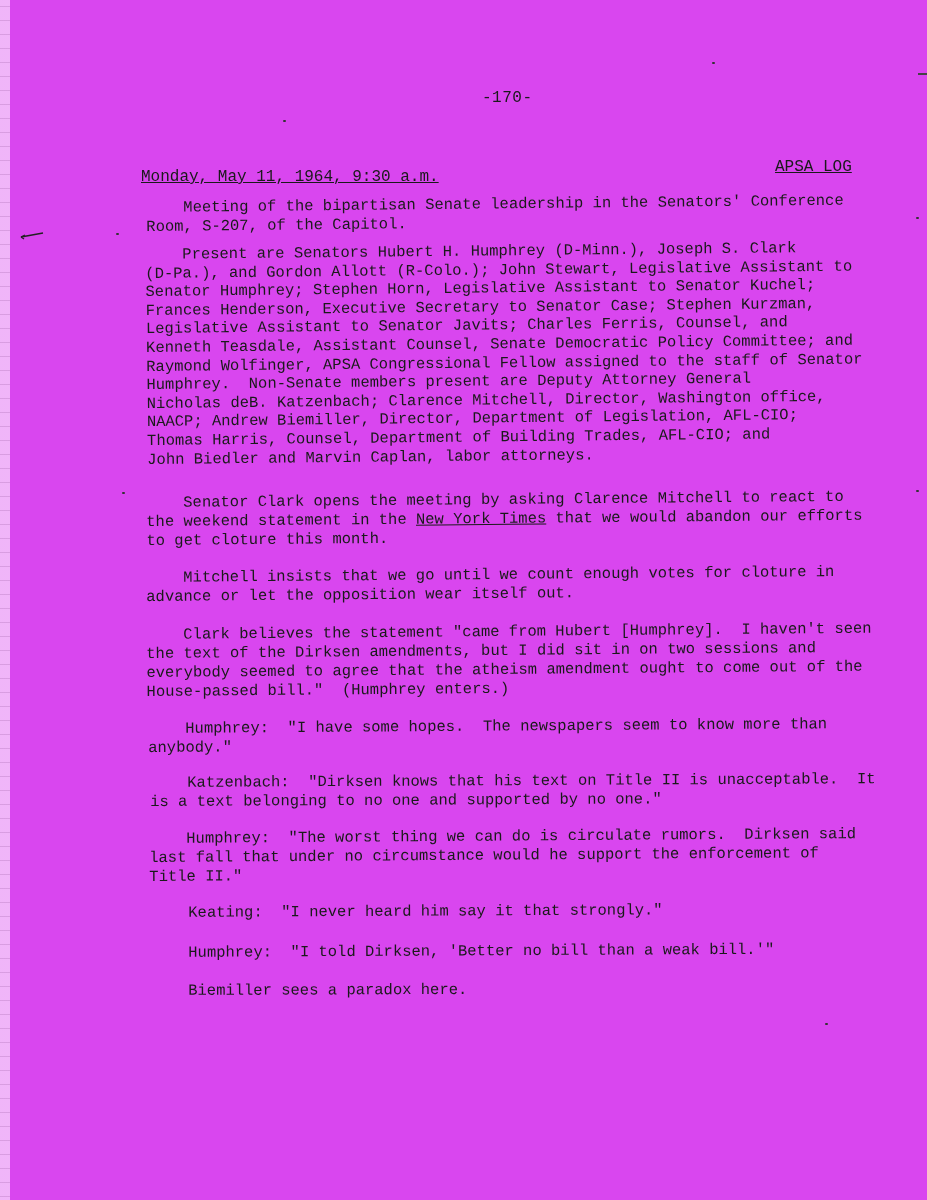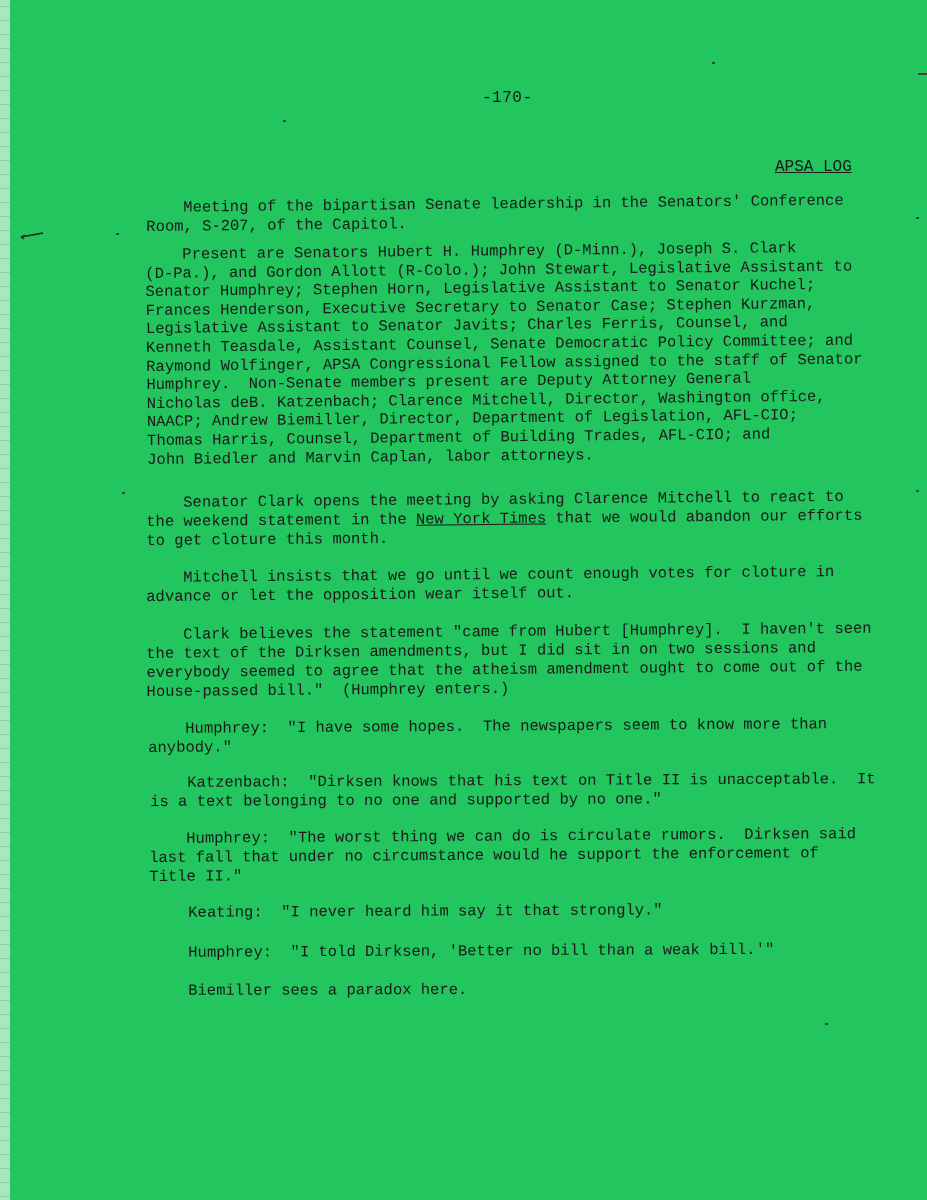--- a/index.html
+++ b/index.html
@@ -1,18 +1,18 @@
 <!DOCTYPE html>
 <html><head>
 <meta charset="utf-8">
 <style>
   html, body { margin: 0; padding: 0; background: #ffffff; }
   body { width: 927px; height: 1200px; position: relative; overflow: hidden;
          font-family: "Liberation Mono", "DejaVu Sans Mono", monospace; color: #1a1a1a; }
-  .page { position: absolute; left: 0; top: 0; width: 927px; height: 1200px; background: #22c55e; }
+  .page { position: absolute; left: 0; top: 0; width: 927px; height: 1200px; background: #d946ef; }
   .left-edge { position: absolute; left: 0; top: 0; width: 10px; height: 1200px;
                background: repeating-linear-gradient(to bottom, #fff 0 6px, #d8d8d8 6px 7px, #fff 7px 14px); opacity: .6; }
   .page-number { position: absolute; left: 482px; top: 89px; font-size: 16px; letter-spacing: .5px; }
   .date-line { position: absolute; left: 141px; top: 168px; font-size: 16px; text-decoration: underline; }
   .log-title { position: absolute; left: 775px; top: 158px; font-size: 16px; text-decoration: underline; }
   .para { position: absolute; font-size: 15.5px; line-height: 19px; white-space: pre; transform-origin: left top; }
   .u { text-decoration: underline; }
   .arrow-mark { position: absolute; left: 18px; top: 232px; width: 26px; height: 8px; }
   .speck { position: absolute; width: 3px; height: 2px; background: #333; border-radius: 1px; }
   .dash-right { position: absolute; left: 918px; top: 73px; width: 9px; height: 2px; background: #444; }
@@ -23,20 +23,21 @@
 <div class="page">
   <div class="left-edge"></div>
   <div class="dash-right"></div>
 
   <svg class="arrow-mark" viewBox="0 0 26 8">
     <path d="M25 1 L3 5" stroke="#222" stroke-width="1.3" fill="none"></path>
     <path d="M3 5 L7 3 M3 5 L6 7" stroke="#222" stroke-width="1.3" fill="none"></path>
   </svg>
 
   <div class="page-number">-170-</div>
+  <div class="date-line">Monday, May 11, 1964, 9:30 a.m.</div>
   <div class="log-title">APSA LOG</div>
 
   <div class="para" style="left:146px; top:199px; transform: rotate(-0.6deg);"><div>    Meeting of the bipartisan Senate leadership in the Senators' Conference</div><div>Room, S-207, of the Capitol.</div></div>
 
   <div class="para" style="left:145px; top:246px; line-height:18.6px; transform: rotate(-0.6deg);"><div>    Present are Senators Hubert H. Humphrey (D-Minn.), Joseph S. Clark</div><div>(D-Pa.), and Gordon Allott (R-Colo.); John Stewart, Legislative Assistant to</div><div>Senator Humphrey; Stephen Horn, Legislative Assistant to Senator Kuchel;</div><div>Frances Henderson, Executive Secretary to Senator Case; Stephen Kurzman,</div><div>Legislative Assistant to Senator Javits; Charles Ferris, Counsel, and</div><div>Kenneth Teasdale, Assistant Counsel, Senate Democratic Policy Committee; and</div><div>Raymond Wolfinger, APSA Congressional Fellow assigned to the staff of Senator</div><div>Humphrey.  Non-Senate members present are Deputy Attorney General</div><div>Nicholas deB. Katzenbach; Clarence Mitchell, Director, Washington office,</div><div>NAACP; Andrew Biemiller, Director, Department of Legislation, AFL-CIO;</div><div>Thomas Harris, Counsel, Department of Building Trades, AFL-CIO; and</div><div>John Biedler and Marvin Caplan, labor attorneys.</div></div>
 
   <div class="para" style="left:146px; top:494px; transform: rotate(-0.5deg);"><div>    Senator Clark opens the meeting by asking Clarence Mitchell to react to</div><div><span>the weekend statement in the </span><span class="u">New York Times</span><span> that we would abandon our efforts</span></div><div>to get cloture this month.</div></div>
 
   <div class="para" style="left:146px; top:569px; transform: rotate(-0.5deg);"><div>    Mitchell insists that we go until we count enough votes for cloture in</div><div>advance or let the opposition wear itself out.</div></div>
 

